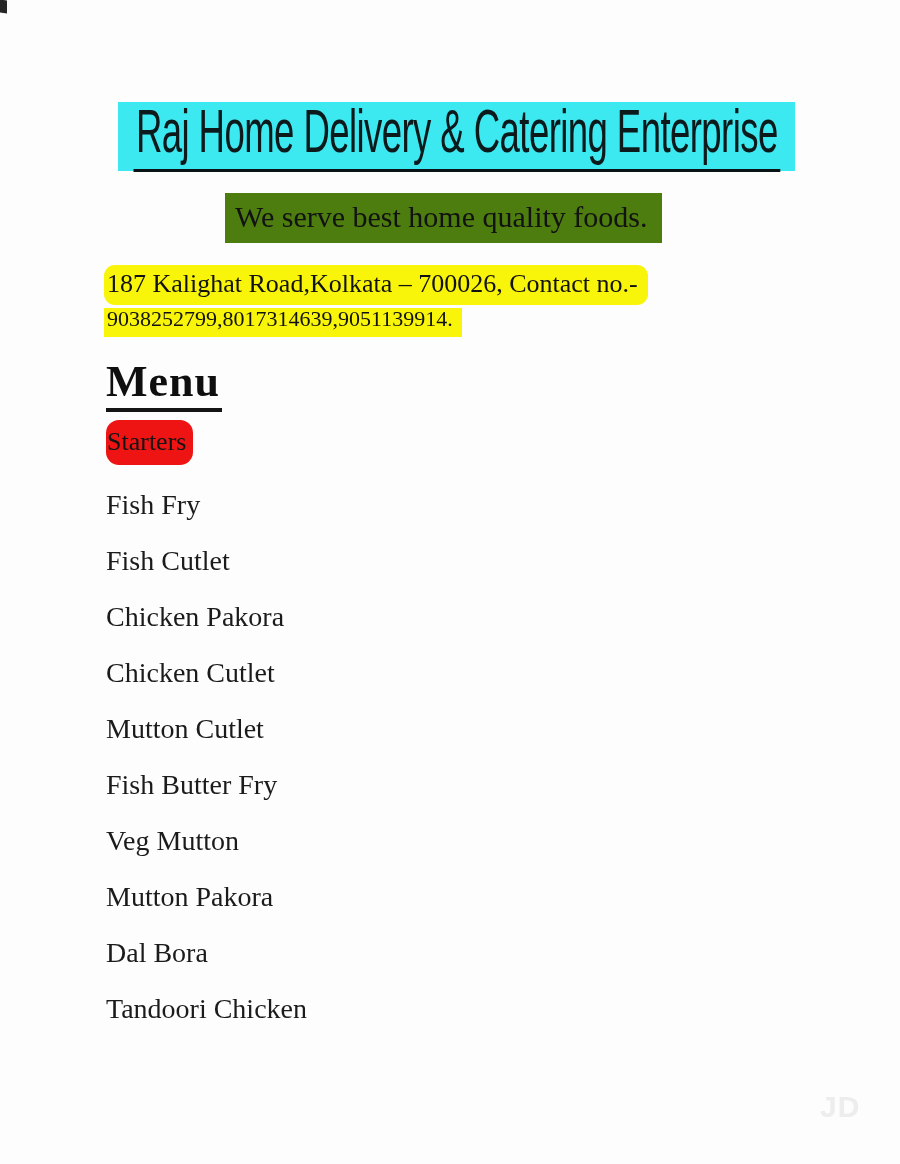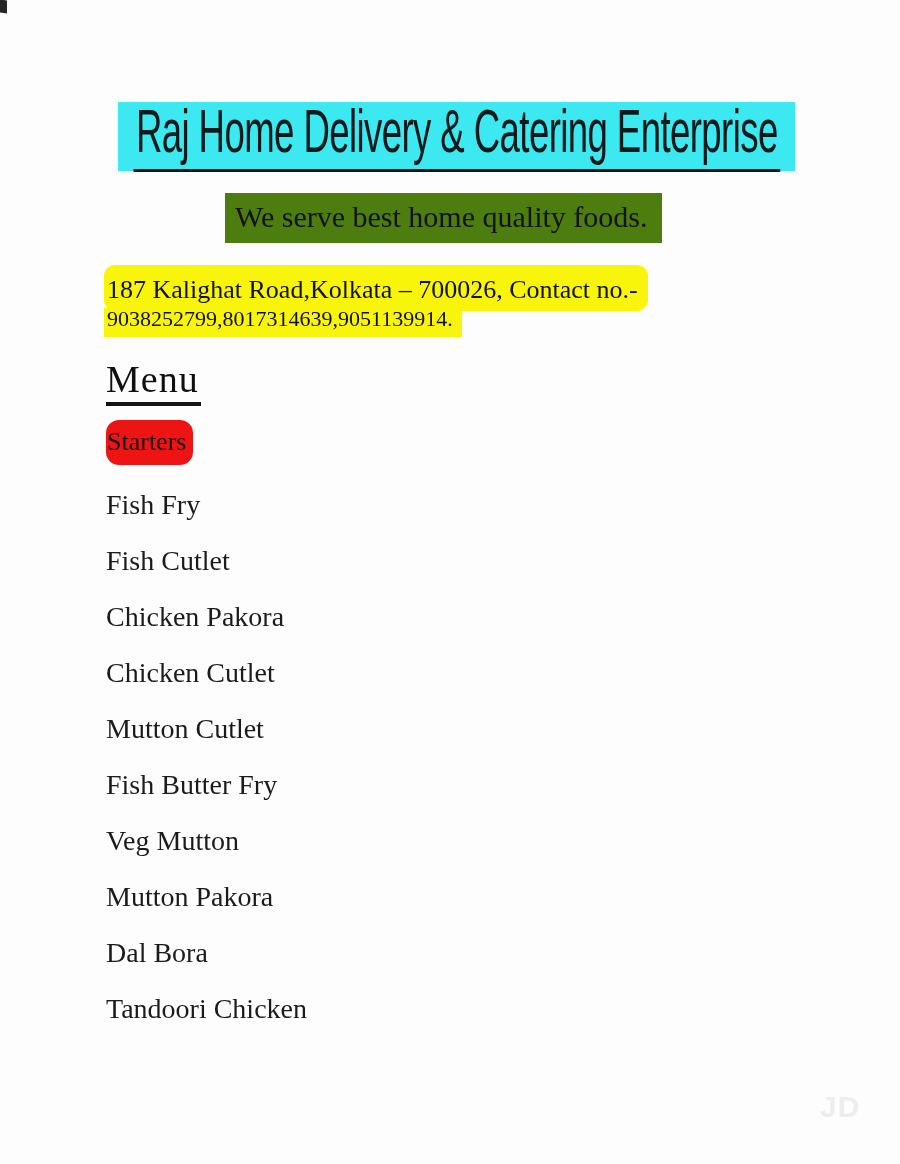--- a/index.html
+++ b/index.html
@@ -61,40 +61,40 @@
     padding: 9px 14px 11px 10px;
     color: #121212;
   }
   .addr1 {
     position: absolute;
     left: 104px;
     top: 265px;
     background: #f8f40a;
     font-size: 26px;
     line-height: 1;
-    padding: 12px 10px 8px 3px;
+    padding: 6px 10px 8px 3px;
     color: #121212;
     border-radius: 11px;
   }
   .addr2 {
     position: absolute;
     left: 104px;
     top: 308px;
     background: #f8f40a;
     font-size: 22px;
     line-height: 1;
     padding: 0 9px 7px 3px;
     color: #121212;
   }
   .menu-heading {
     position: absolute;
     left: 106px;
     top: 360px;
-    font-size: 38px;
-    font-weight: normal;
+    font-size: 44px;
+    font-weight: bold;
     line-height: 1;
     color: #0f0f0f;
     border-bottom: 4px solid #141414;
     padding: 0 2px 4px 0;
     letter-spacing: 1px;
   }
   .section-band {
     position: absolute;
     left: 106px;
     top: 420px;

